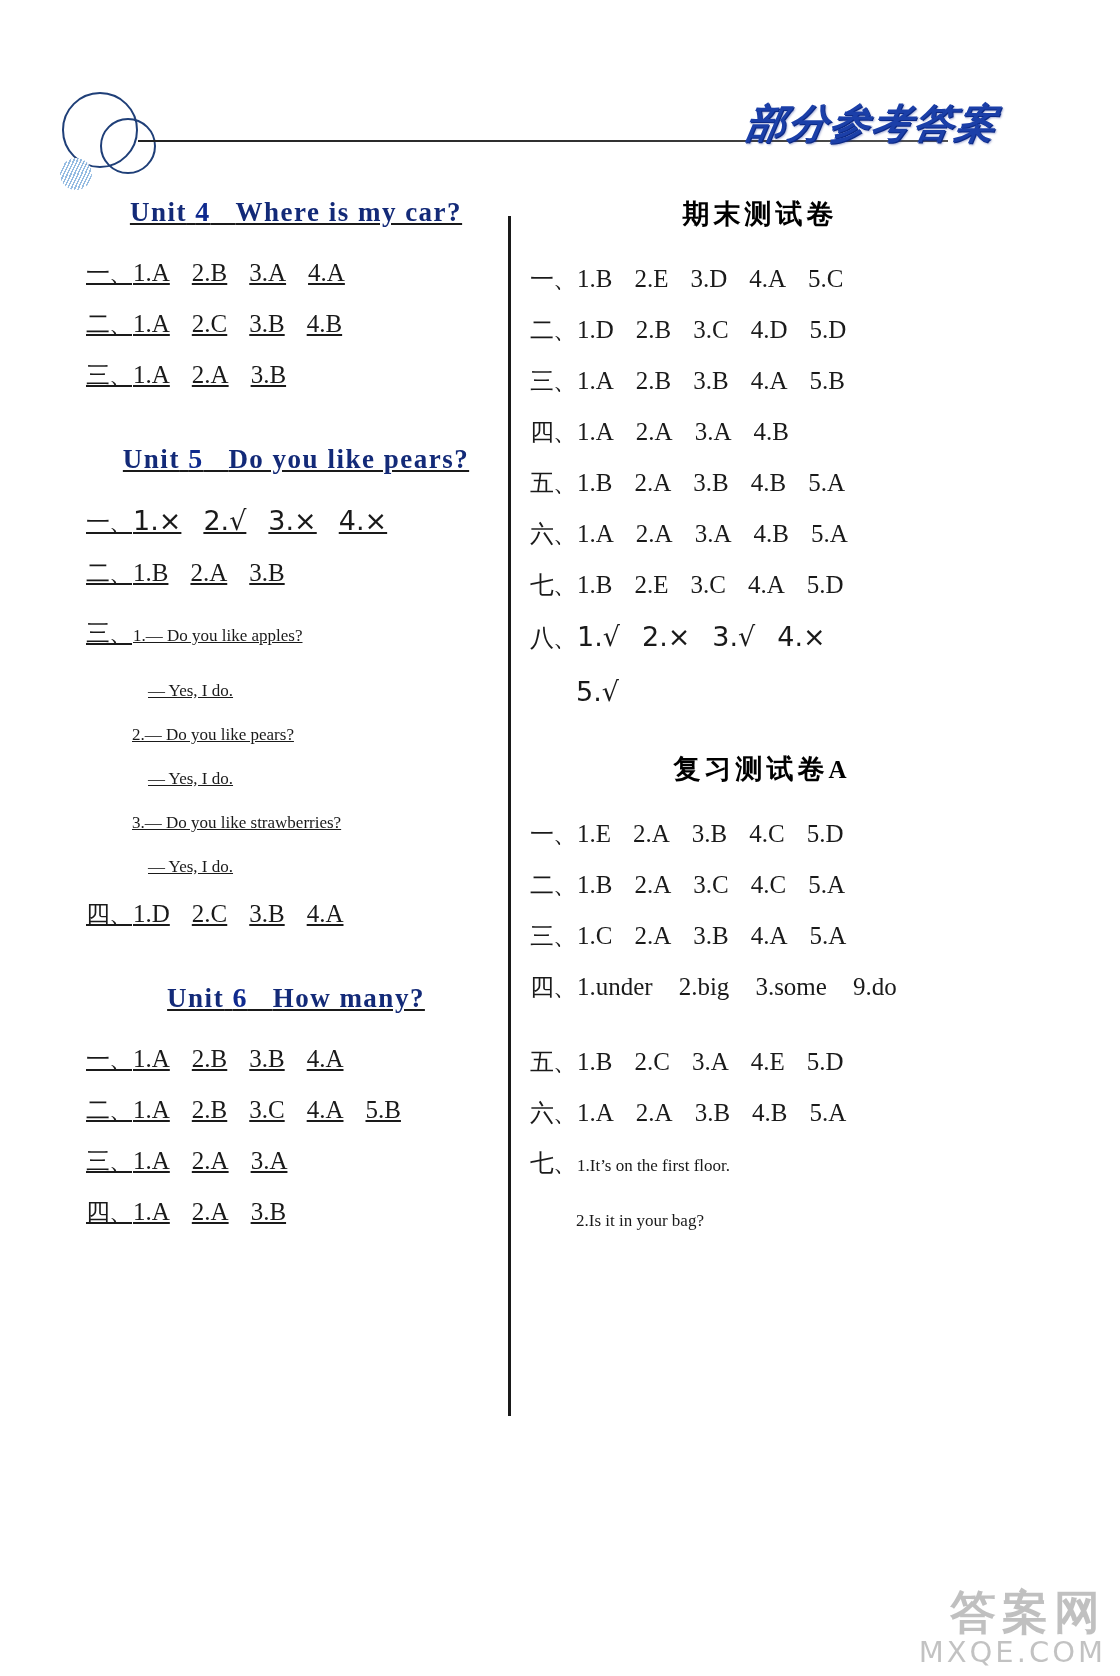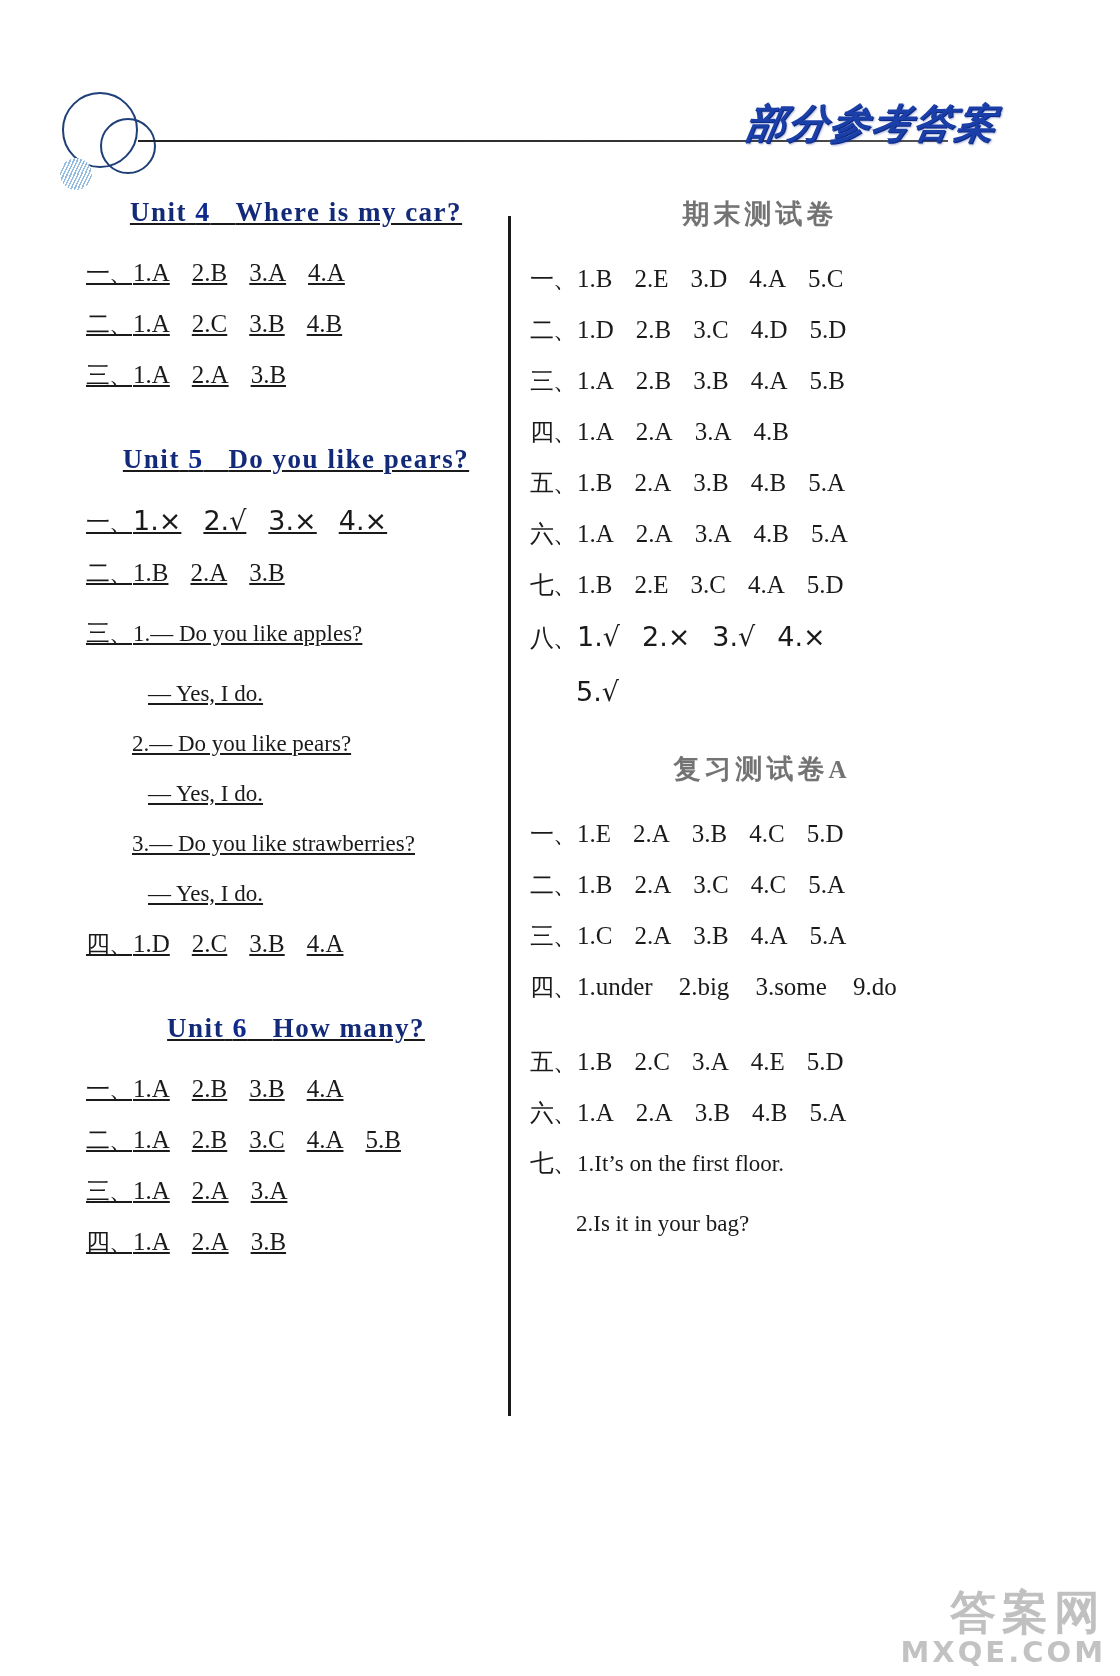--- a/index.html
+++ b/index.html
@@ -63,21 +63,21 @@
     color:#132a78;
     font-size:27px;
     font-weight:600;
     letter-spacing:1.5px;
     margin:0 0 8px 0;
     white-space:nowrap;
   }
   .unit-head .num{font-weight:800;color:#0f2a8f;font-size:28px;}
   .cn-head{
     text-align:center;
-    color:#737373;
+    color:#000000;
     font-family:"DejaVu Sans", sans-serif;
     font-weight:700;
     font-size:27px;
     letter-spacing:4px;
     margin:0 0 10px 0;
     white-space:nowrap;
   }
   .cn-head .suffix{
     font-family:"Liberation Serif", serif;
     letter-spacing:0;
@@ -100,21 +100,21 @@
     margin-right:1px;
     flex:0 0 auto;
   }
   .ans{
     font-size:25px;
     font-family:"Liberation Serif", serif;
   }
   .ans.sp{margin-right:22px;}
   .ans.sp-wide{margin-right:26px;}
   .text-line{
-    font-size:23px;
+    font-size:17px;
     white-space:nowrap;
   }
   .indent{padding-left:46px;}
   .indent2{padding-left:62px;}
   .gap-s{height:14px;}
   .gap-m{height:24px;}
   .gap-xl{height:44px;}
   .tick{
     font-family:"DejaVu Sans", sans-serif;
     font-size:27px;
@@ -128,21 +128,21 @@
     opacity:.30;
     user-select:none;
   }
   .wm-cn{
     font-family:"DejaVu Sans", sans-serif;
     font-weight:700;font-size:46px;letter-spacing:6px;color:#333;
     display:block;line-height:1.0;
   }
   .wm-en{
     font-family:"DejaVu Sans", sans-serif;
-    font-weight:700;font-size:29px;letter-spacing:3px;color:#3a3a3a;
+    font-weight:400;font-size:29px;letter-spacing:3px;color:#3a3a3a;
     display:block;line-height:1.2;
   }
 </style>
 </head>
 <body>
 
 <div class="page">
 
   <div class="header">
     <div class="circ circ-a"></div>

